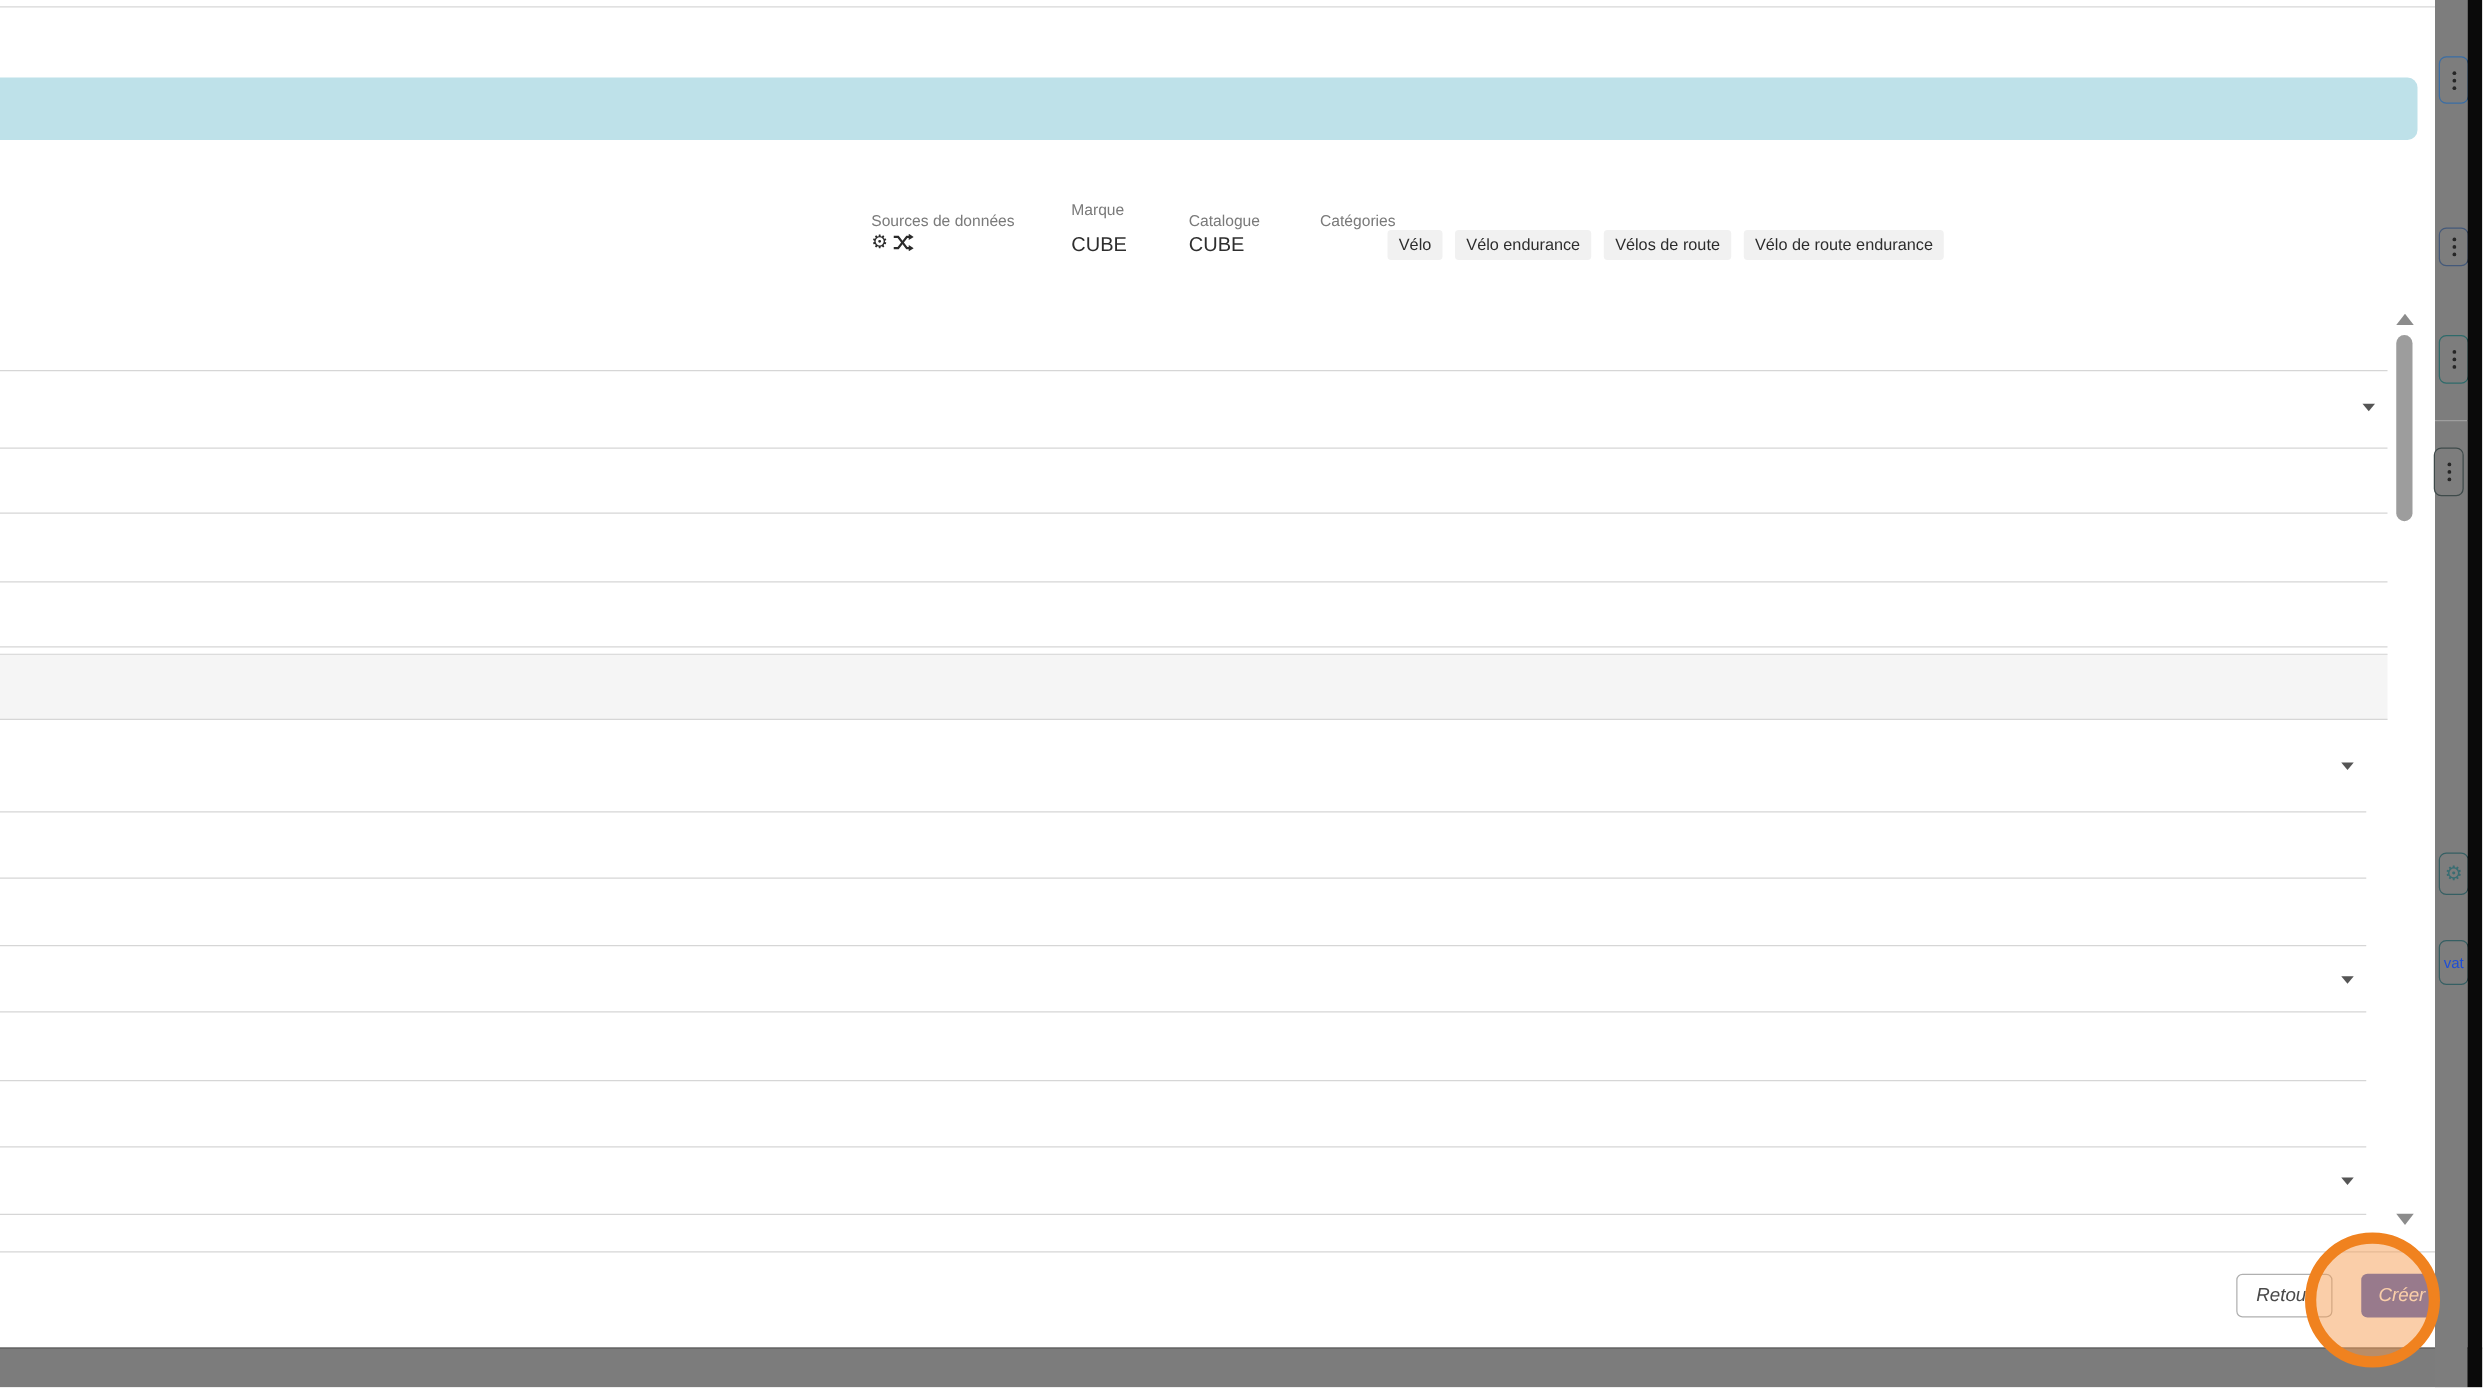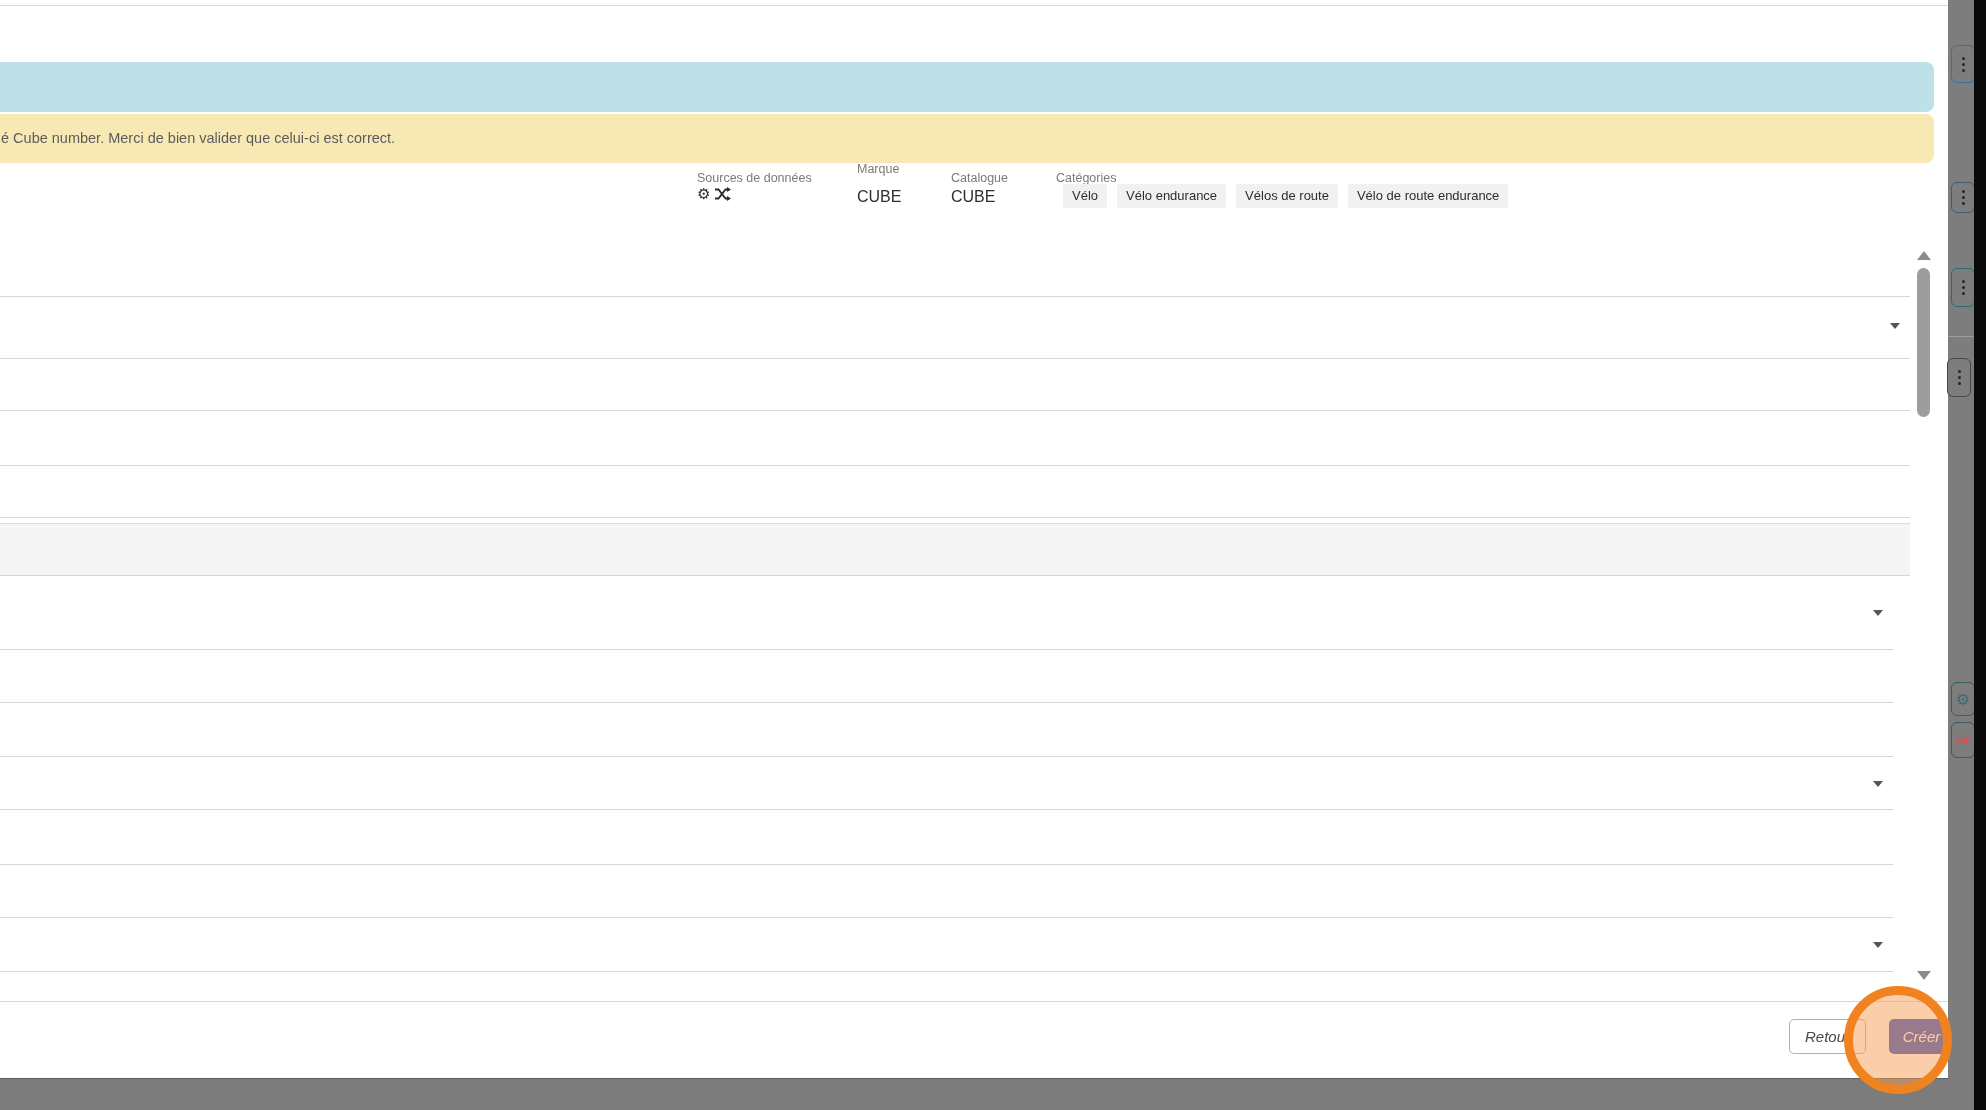--- a/index.html
+++ b/index.html
@@ -85,41 +85,38 @@
     position:absolute;left:1951px;width:24px;box-sizing:border-box;border-radius:6px;
     display:flex;align-items:center;justify-content:center;z-index:6;cursor:pointer;background:transparent;
   }
   .kebab{display:flex;flex-direction:column;gap:3px;align-items:center;}
   .kebab i{display:block;width:3px;height:3px;border-radius:50%;background:#262626;}
   .strip-btn-1{top:45px;height:38px;border:1px solid #3a6ea5;}
   .strip-btn-2{top:182px;height:31px;border:1px solid #44597a;}
   .strip-btn-3{top:268px;height:39px;border:1px solid #2e6b6b;}
   .strip-btn-4{top:358px;height:39px;left:1947px;border:1px solid #3f4b4b;}
   .strip-btn-gear{top:682px;height:34px;border:1px solid #355f63;color:#3a6d72;font-size:16px;}
-  .strip-btn-vat{top:722px;height:36px;border:1px solid #355f63;color:#ef4444;font-size:12px;}
+  .strip-btn-vat{top:752px;height:36px;border:1px solid #355f63;color:#1d4ed8;font-size:12px;}
 
   
   .annotation-circle{
     left:1844px;top:986px;width:108px;height:108px;box-sizing:border-box;
     border:9px solid #f0821f;border-radius:50%;
     background:rgba(246,158,83,0.5);
     z-index:20;pointer-events:none;
   }
 </style>
 </head>
 <body>
 
 <div class="stage">
 
   <div class="abs top-line"></div>
 
   <div class="abs banner banner-info"></div>
-  <div class="abs banner banner-warning">
-    <div class="txt">é Cube number. Merci de bien valider que celui-ci est correct.</div>
-  </div>
 
   <div class="abs" style="left:697px;top:168px;">
     <span class="meta-label">Sources de données</span>
   </div>
   <div class="abs src-icons" style="left:697px;top:186px;">
     <span class="gear-glyph">⚙</span>
     <span style="display:inline-flex;">
       <svg width="17" height="14" viewBox="0 0 17 14">
         <g stroke="#2b2b2b" stroke-width="1.8" fill="none">
           <path d="M1 2.5 H4.5 L11.5 11.5 H14"></path>
@@ -139,21 +136,21 @@
   <div class="abs meta-value" style="left:857px;top:188px;">CUBE</div>
 
   <div class="abs" style="left:951px;top:168px;">
     <span class="meta-label">Catalogue</span>
   </div>
   <div class="abs meta-value" style="left:951px;top:188px;">CUBE</div>
 
   <div class="abs" style="left:1056px;top:168px;">
     <span class="meta-label">Catégories</span>
   </div>
-  <div class="abs chips" style="left:1063px;top:184px;">
+  <div class="abs chips" style="left:1110px;top:184px;">
     <span class="chip">Vélo</span>
     <span class="chip">Vélo endurance</span>
     <span class="chip">Vélos de route</span>
     <span class="chip">Vélo de route endurance</span>
   </div>
 
   <div class="abs rows-upper">
     <div class="row" style="height:62px;">
       <span class="caret" style="top:26px;"></span>
     </div>

